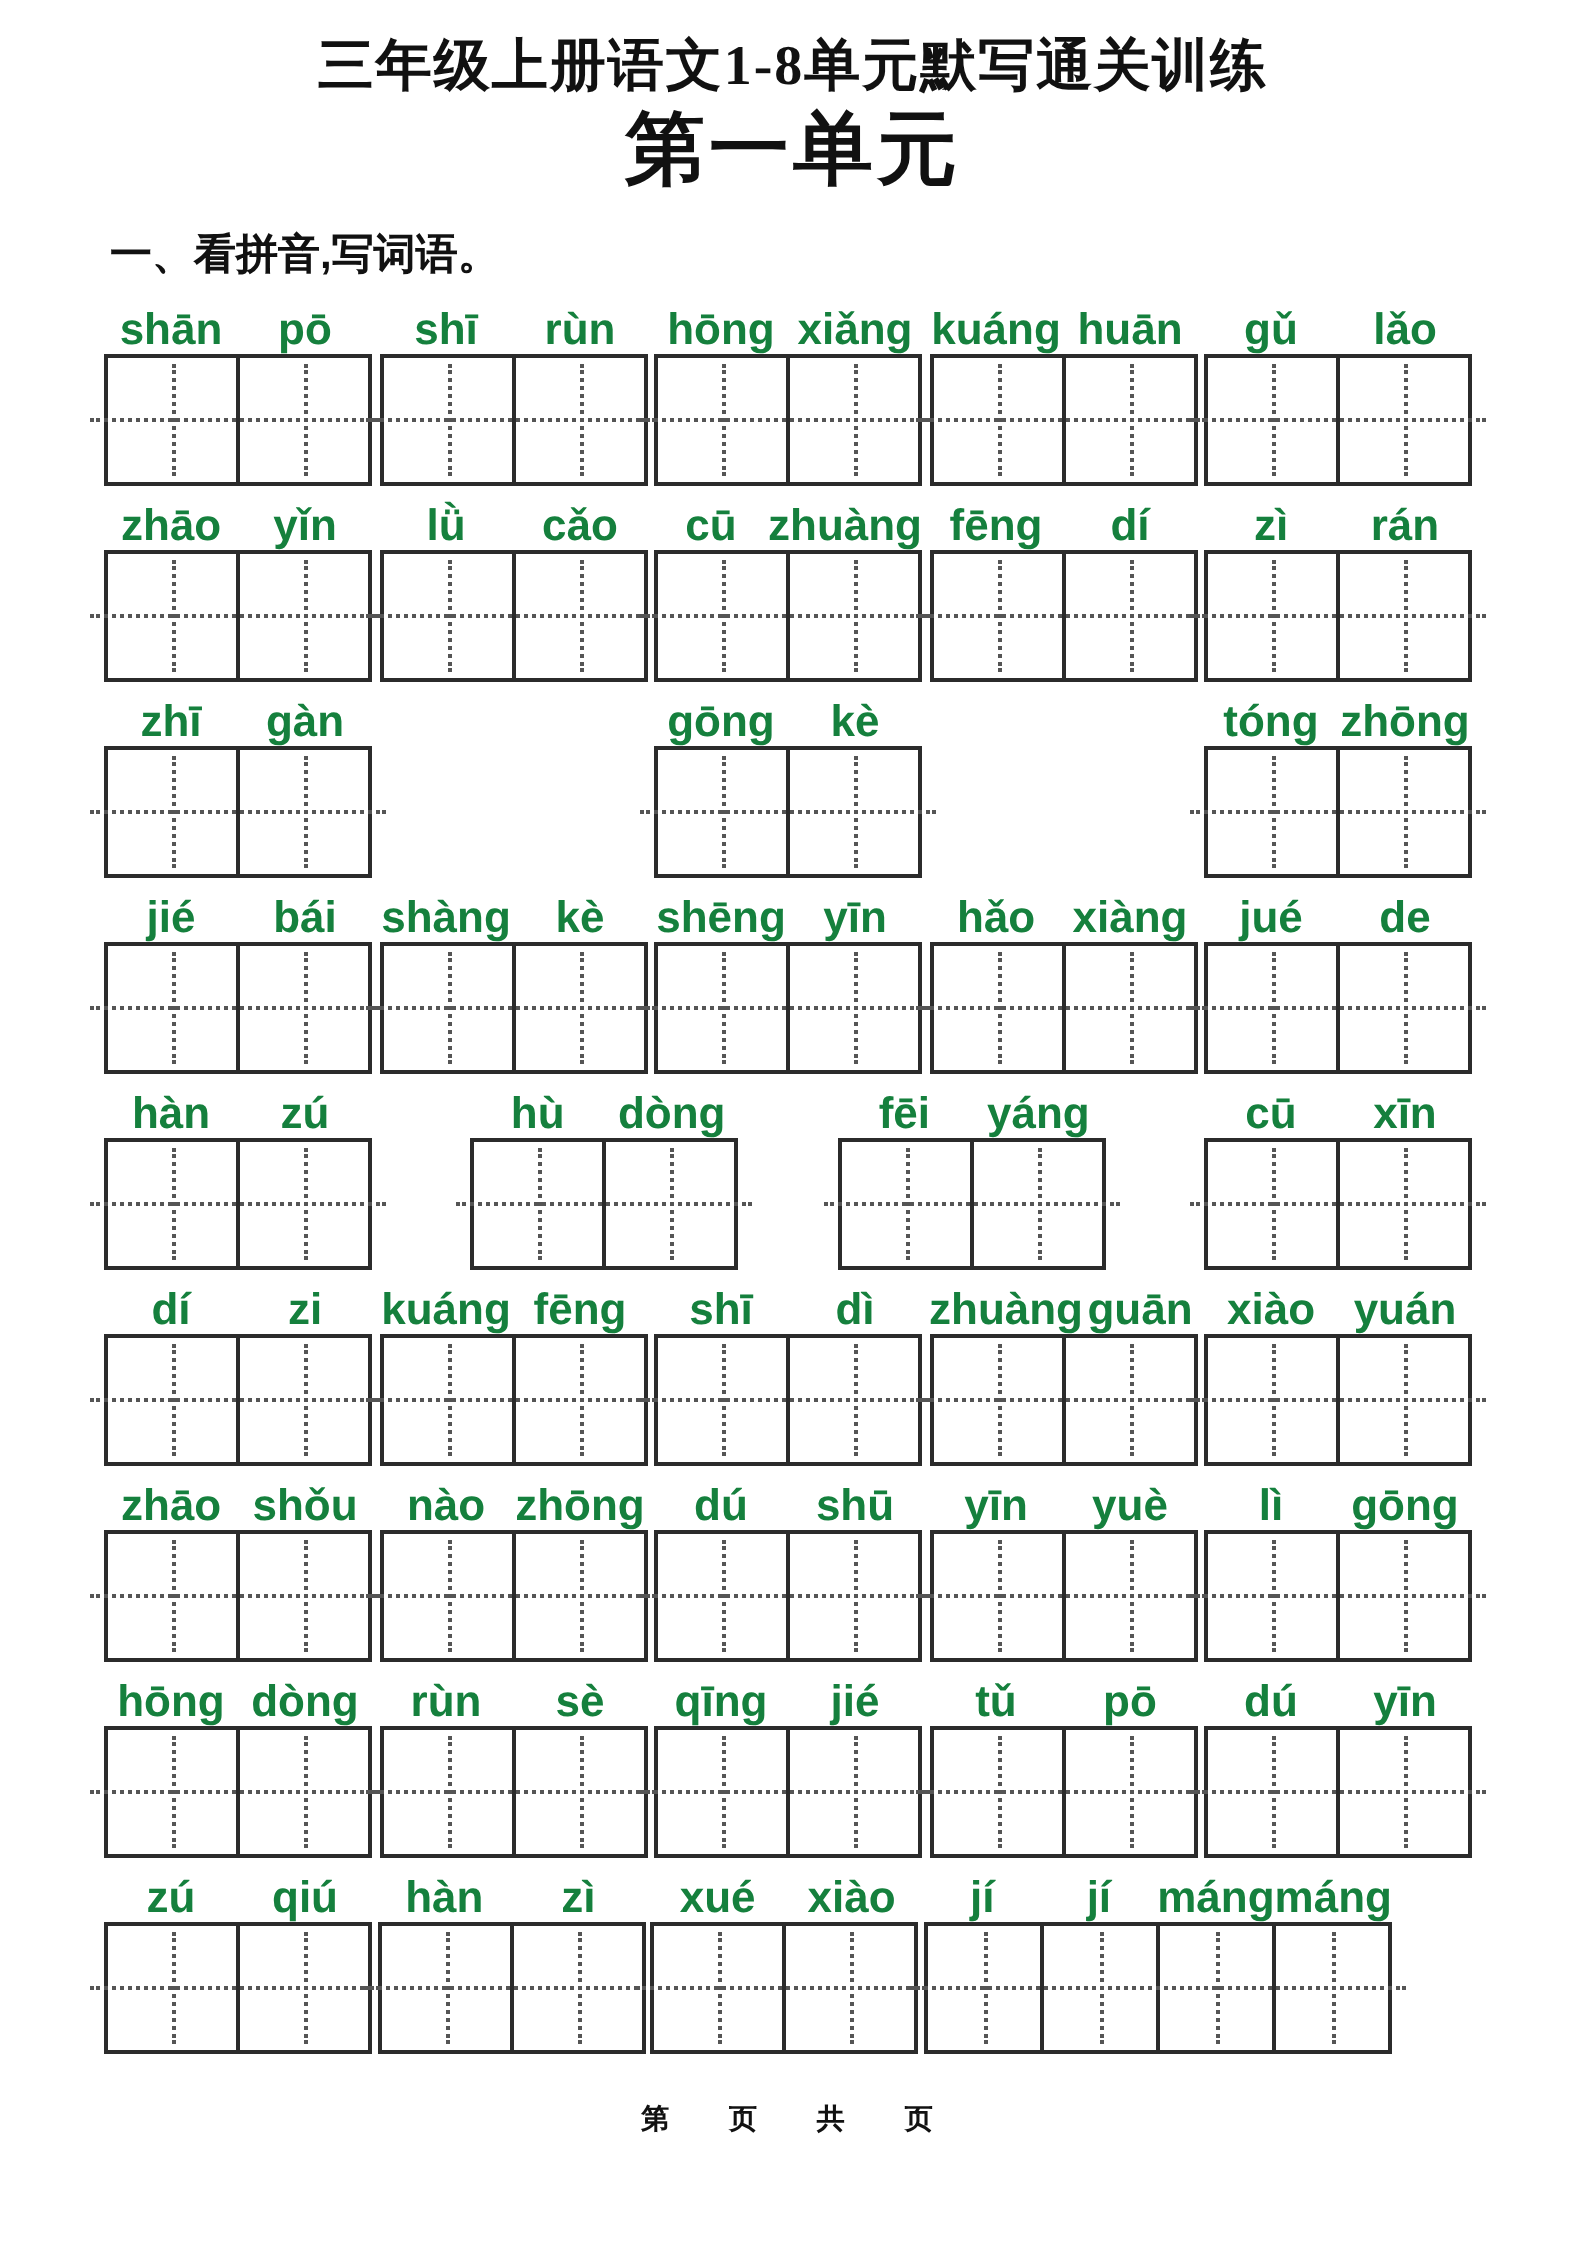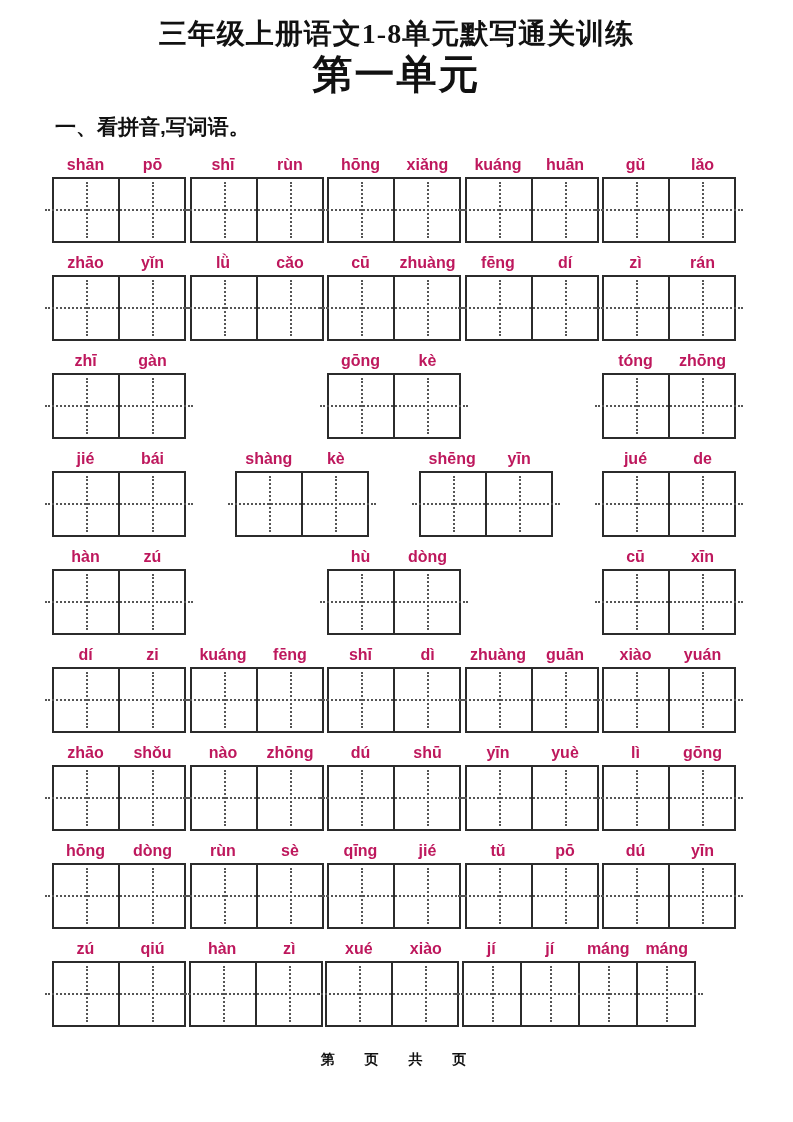--- a/index.html
+++ b/index.html
@@ -47,23 +47,23 @@
   .row{
     display:flex;
     justify-content:space-between;
     margin-bottom:8px;
   }
   .row:last-child{padding-right:40px;}
   .group{display:flex;flex-direction:column;}
   .pinyin-row{
     display:flex;
     line-height:24px;
-    font-size:16px;
+    font-size:22px;
     font-weight:bold;
-    color:#be185d;
+    color:#15803d;
   }
   .pinyin-row .syll{flex:1 1 0;text-align:center;white-space:nowrap;}
   .wbox{
     display:flex;
     border:2px solid var(--box-border);
     position:relative;
     background:var(--background);
   }
   .cell{
     width:64px;height:62px;
@@ -284,20 +284,31 @@
             <span class="syll">yīn</span>
           </div>
           <div class="wbox">
             <div class="cell"></div>
             <div class="cell"></div>
             <div class="hline"></div>
           </div>
         </div>
         <div class="group">
           <div class="pinyin-row">
+            <span class="syll">hǎo</span>
+            <span class="syll">xiàng</span>
+          </div>
+          <div class="wbox">
+            <div class="cell"></div>
+            <div class="cell"></div>
+            <div class="hline"></div>
+          </div>
+        </div>
+        <div class="group">
+          <div class="pinyin-row">
             <span class="syll">jué</span>
             <span class="syll">de</span>
           </div>
           <div class="wbox">
             <div class="cell"></div>
             <div class="cell"></div>
             <div class="hline"></div>
           </div>
         </div>
       </div>
@@ -310,20 +321,31 @@
           <div class="wbox">
             <div class="cell"></div>
             <div class="cell"></div>
             <div class="hline"></div>
           </div>
         </div>
         <div class="group">
           <div class="pinyin-row">
             <span class="syll">hù</span>
             <span class="syll">dòng</span>
+          </div>
+          <div class="wbox">
+            <div class="cell"></div>
+            <div class="cell"></div>
+            <div class="hline"></div>
+          </div>
+        </div>
+        <div class="group">
+          <div class="pinyin-row">
+            <span class="syll">fēi</span>
+            <span class="syll">yáng</span>
           </div>
           <div class="wbox">
             <div class="cell"></div>
             <div class="cell"></div>
             <div class="hline"></div>
           </div>
         </div>
         <div class="group">
           <div class="pinyin-row">
             <span class="syll">cū</span>

